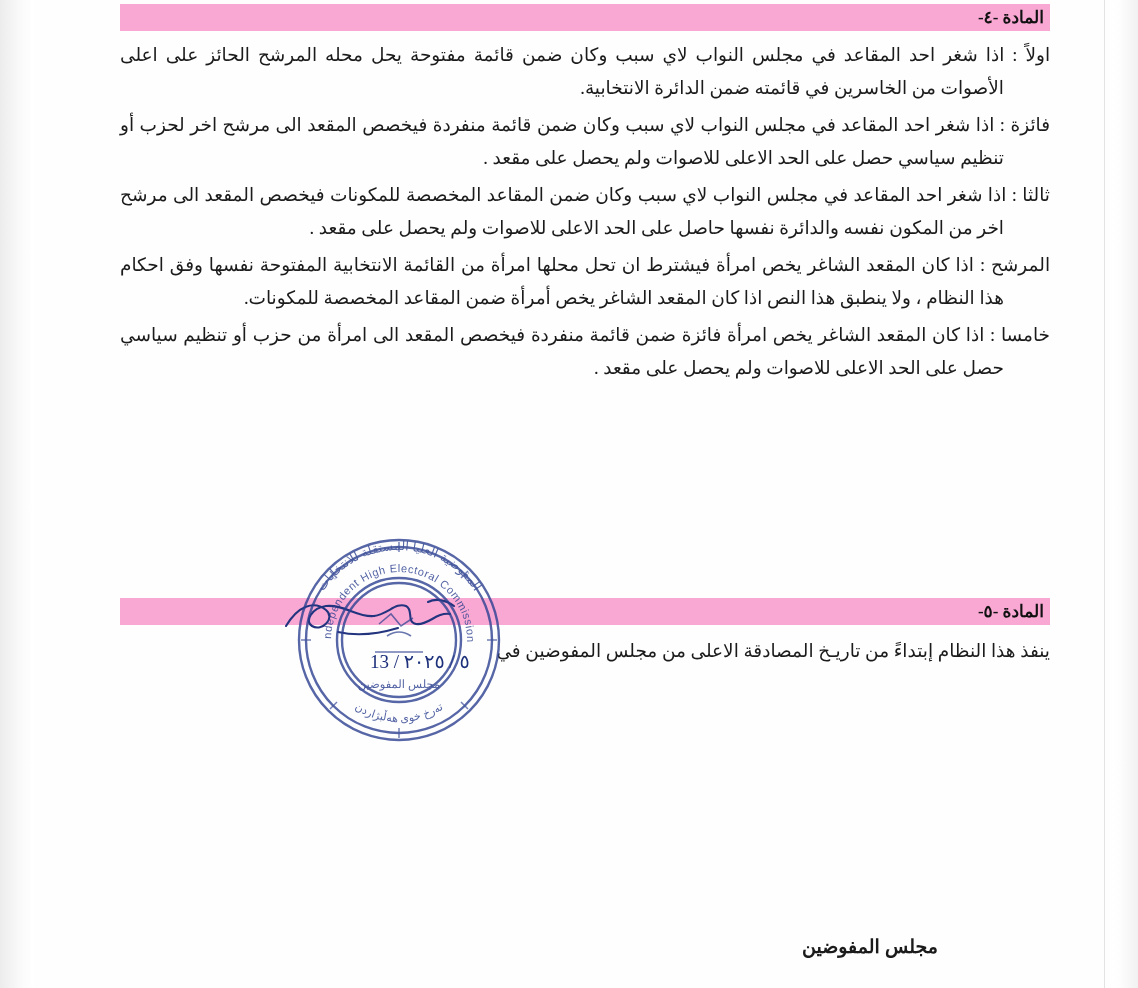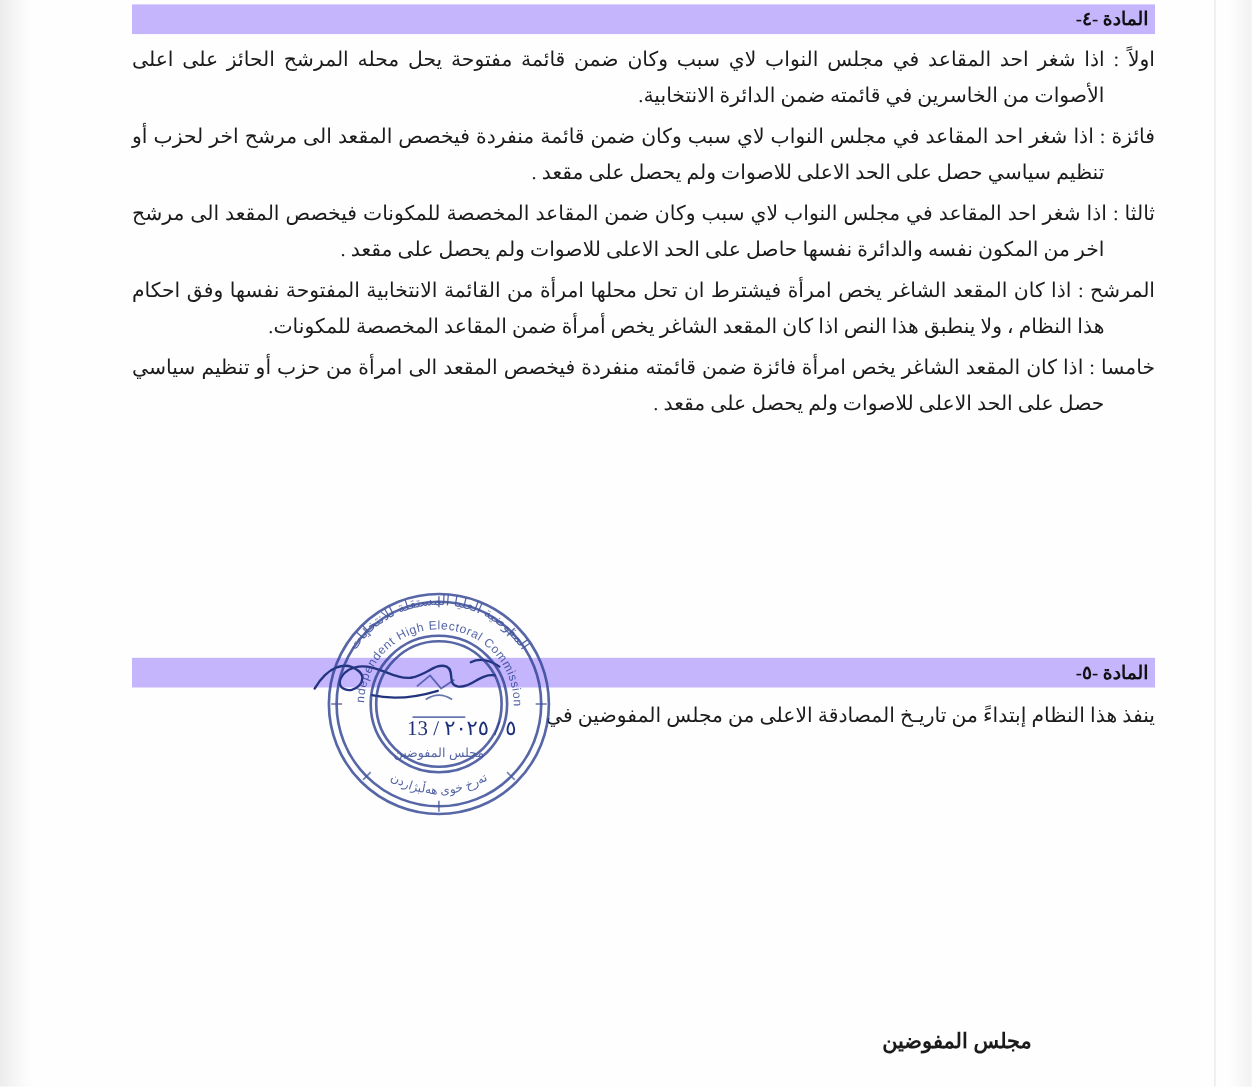--- a/index.html
+++ b/index.html
@@ -52,21 +52,21 @@
     right: 88px;
     left: 120px;
     top: 4px;
     direction: rtl;
     text-align: justify;
   }
 
   
   .article-bar {
     position: relative;
-    background: #c4b5fd;
+    background: #f9a8d4;
     height: 27px;
     line-height: 27px;
     margin-bottom: 8px;
   }
   .article-bar .article-label {
     font-weight: bold;
     font-size: 17px;
     padding-right: 6px;
     color: #111;
     letter-spacing: 0px;
@@ -180,21 +180,21 @@
       <span class="body">اذا شغر احد المقاعد في مجلس النواب لاي سبب وكان ضمن المقاعد المخصصة للمكونات  فيخصص المقعد الى مرشح اخر من المكون نفسه والدائرة نفسها حاصل على الحد الاعلى للاصوات ولم يحصل على مقعد .</span>
     </p>
 
     <p class="clause">
       <span class="lead">المرشح :</span>
       <span class="body">اذا كان المقعد الشاغر يخص امرأة فيشترط ان تحل محلها امرأة من القائمة الانتخابية المفتوحة نفسها وفق احكام هذا النظام ، ولا ينطبق هذا النص اذا كان المقعد الشاغر يخص أمرأة ضمن المقاعد المخصصة للمكونات.</span>
     </p>
 
     <p class="clause">
       <span class="lead">خامسا :</span>
-      <span class="body">اذا كان المقعد الشاغر يخص امرأة فائزة ضمن قائمته منفردة فيخصص المقعد الى امرأة من حزب أو تنظيم سياسي حصل على الحد الاعلى للاصوات ولم يحصل على مقعد .</span>
+      <span class="body">اذا كان المقعد الشاغر يخص امرأة فائزة ضمن قائمة منفردة فيخصص المقعد الى امرأة من حزب أو تنظيم سياسي حصل على الحد الاعلى للاصوات ولم يحصل على مقعد .</span>
     </p>
 
   </div>
 
   <div class="article5-wrap">
     <div class="article-bar">
       <span class="article-label">المادة -٥-</span>
     </div>
     <div class="article5-text">
       <span>ينفذ هذا النظام إبتداءً من تاريـخ المصادقة الاعلى من  مجلس المفوضين في</span>

